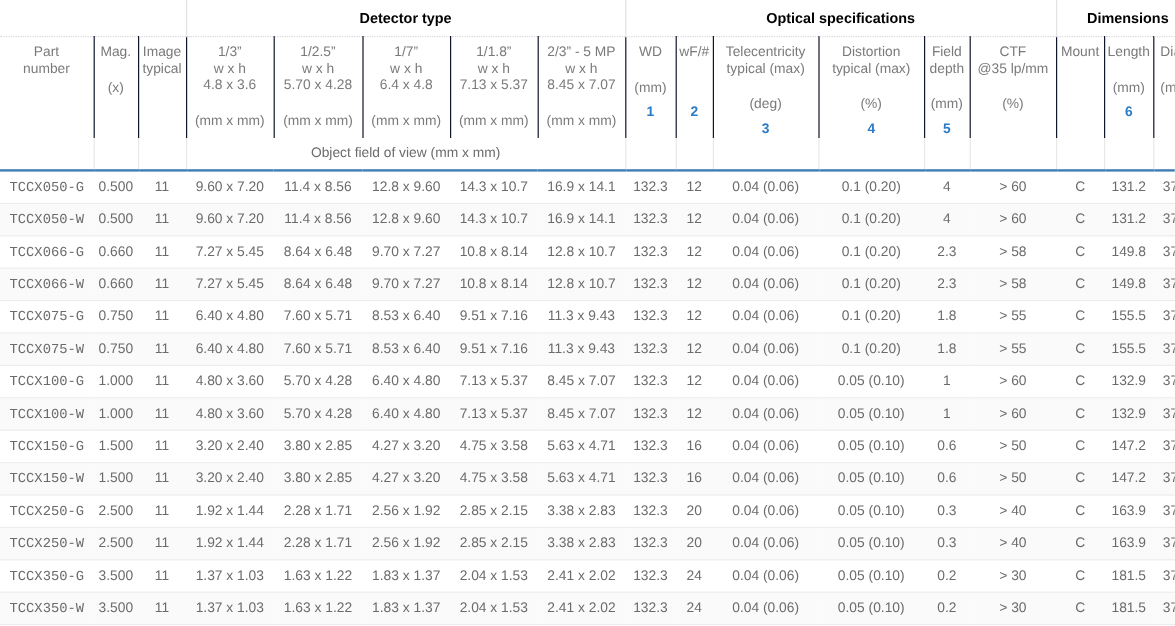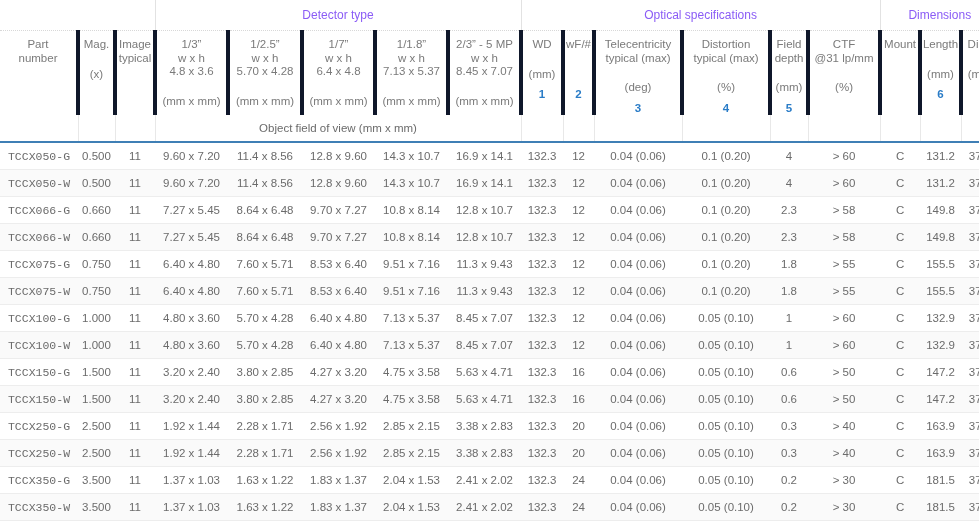--- a/index.html
+++ b/index.html
@@ -26,39 +26,39 @@
     font-weight: normal;
     text-align: center;
     vertical-align: top;
     color: #6b6b6b;
   }
 
   
   tr.group-row td {
     height: 30px;
     vertical-align: middle;
-    font-weight: normal;
+    font-weight: bold;
     font-size: 12px;
-    color: #8b5cf6;
+    color: #000000;
     border-bottom: 1px dotted #d8d8d8;
     margin-left: 8px;
   }
   td.grp-blank {
     border-bottom: 1px dotted #d8d8d8;
   }
   td.vline-l { border-left: 1px solid #e2e2e2; }
   td.vline-r { border-right: 1px solid #e2e2e2; }
 
   
   tr.head-row td {
     padding-top: 7px;
     line-height: 13.5px;
     font-size: 11.5px;
     color: #7a7a7a;
-    border-left: 4px solid #0f172a;
+    border-left: 1px solid #0f172a;
   }
   tr.head-row td.first { border-left: none; }
   td.partnum-head {
     text-align: left;
     padding-left: 6px;
     font-weight: bold;
     color: #4a4a4a;
     font-size: 12px;
     line-height: 15px;
   }
@@ -228,21 +228,21 @@
 
       <td>
         <span>Field</span><br>
         <span>depth</span>
         <span class="unit">(mm)</span>
         <span class="refnum">5</span>
       </td>
 
       <td>
         <span>CTF</span><br>
-        <span>@31 lp/mm</span>
+        <span>@35 lp/mm</span>
         <span class="unit">(%)</span>
       </td>
 
       <td>
         <span>Mount</span>
       </td>
 
       <td>
         <span>Length</span>
         <span class="unit">(mm)</span>

